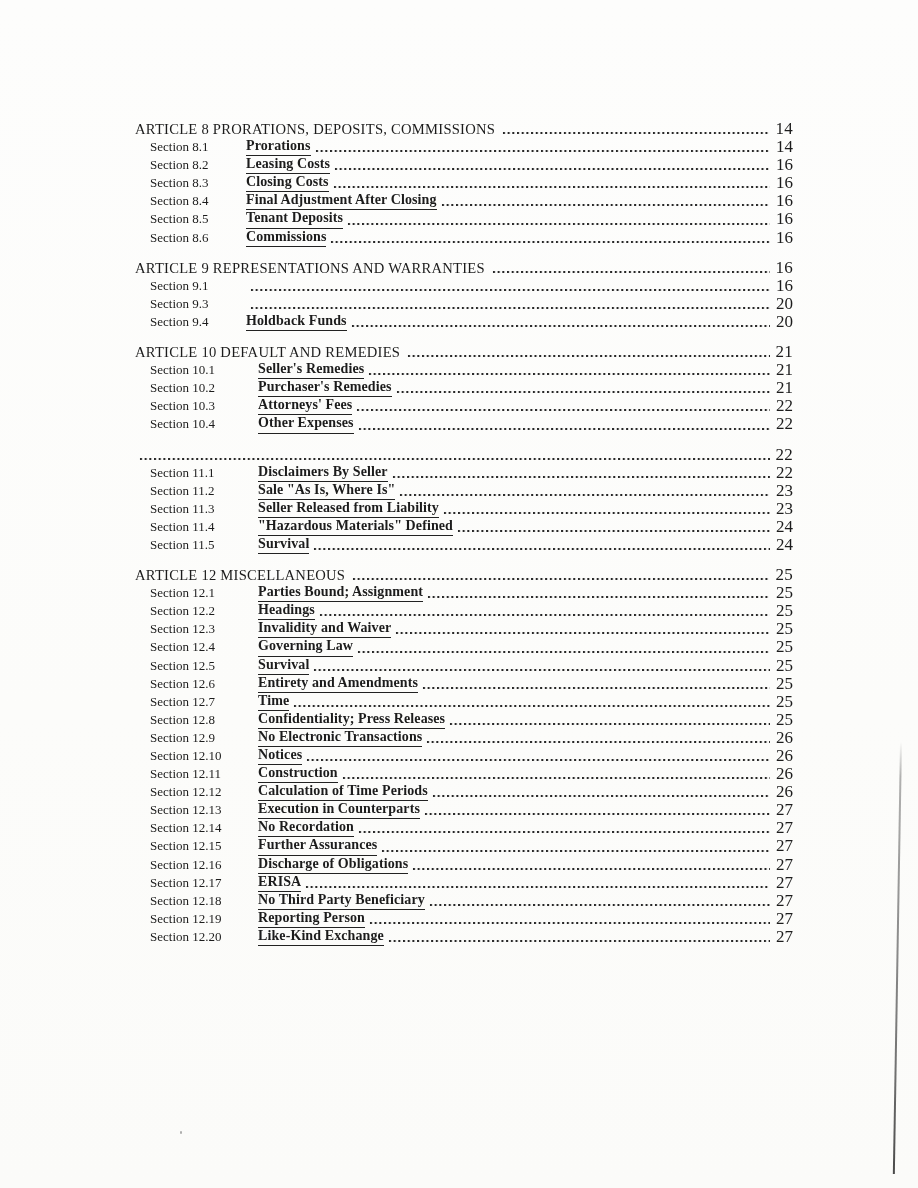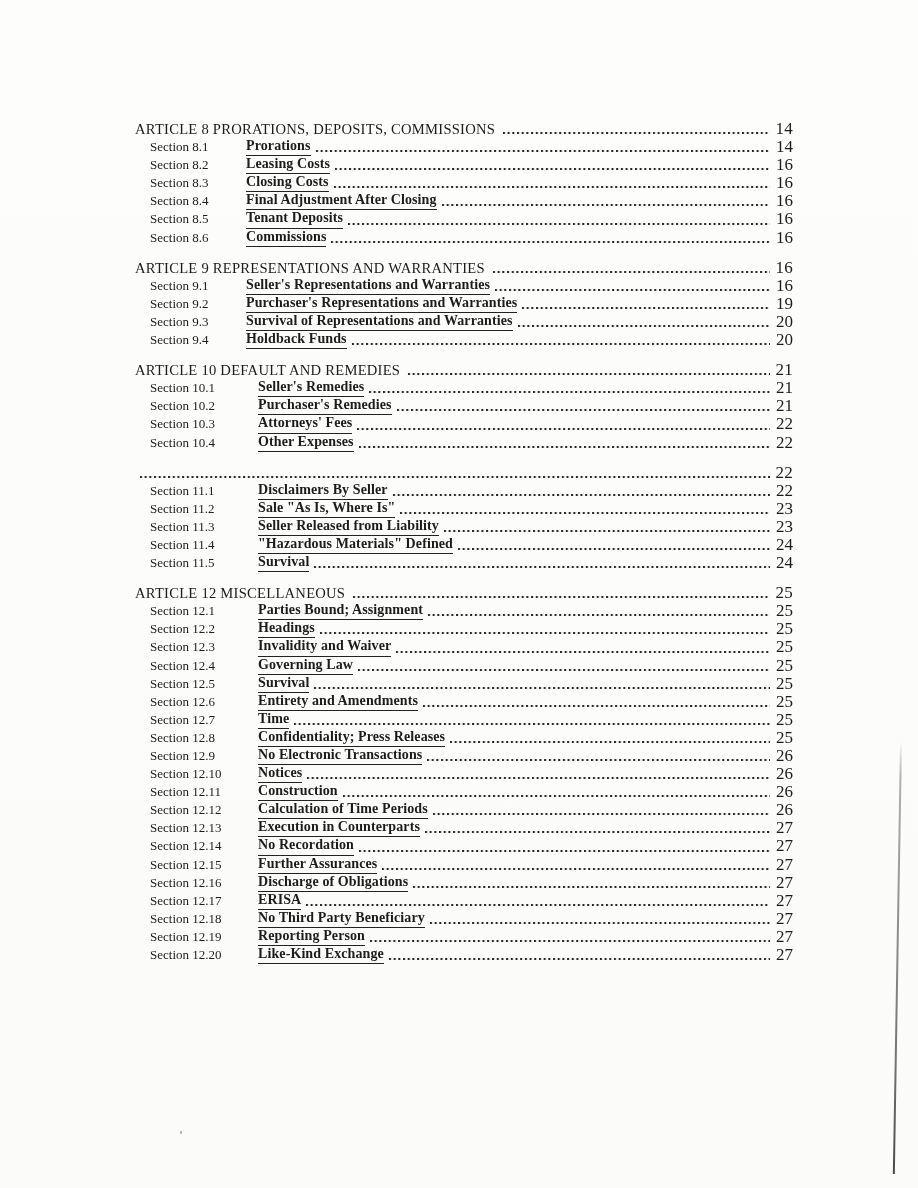--- a/index.html
+++ b/index.html
@@ -153,33 +153,25 @@
         </div>
       </div>
       <div class="article-group">
         <div class="row heading-row">
           <span class="heading-text">ARTICLE 9 REPRESENTATIONS AND WARRANTIES</span>
           <span class="leader"></span>
           <span class="page-num">16</span>
         </div>
         <div class="row section-row">
           <span class="section-label">Section 9.1</span>
-          <span class="section-title">Seller's Representations and Warranties</span>
-          <span class="leader"></span>
-          <span class="page-num">16</span>
-        </div>
-        <div class="row section-row">
-          <span class="section-label">Section 9.2</span>
-          <span class="section-title">Purchaser's Representations and Warranties</span>
-          <span class="leader"></span>
-          <span class="page-num">19</span>
+          <span class="leader"></span>
+          <span class="page-num">16</span>
         </div>
         <div class="row section-row">
           <span class="section-label">Section 9.3</span>
-          <span class="section-title">Survival of Representations and Warranties</span>
           <span class="leader"></span>
           <span class="page-num">20</span>
         </div>
         <div class="row section-row">
           <span class="section-label">Section 9.4</span>
           <span class="section-title">Holdback Funds</span>
           <span class="leader"></span>
           <span class="page-num">20</span>
         </div>
       </div>

